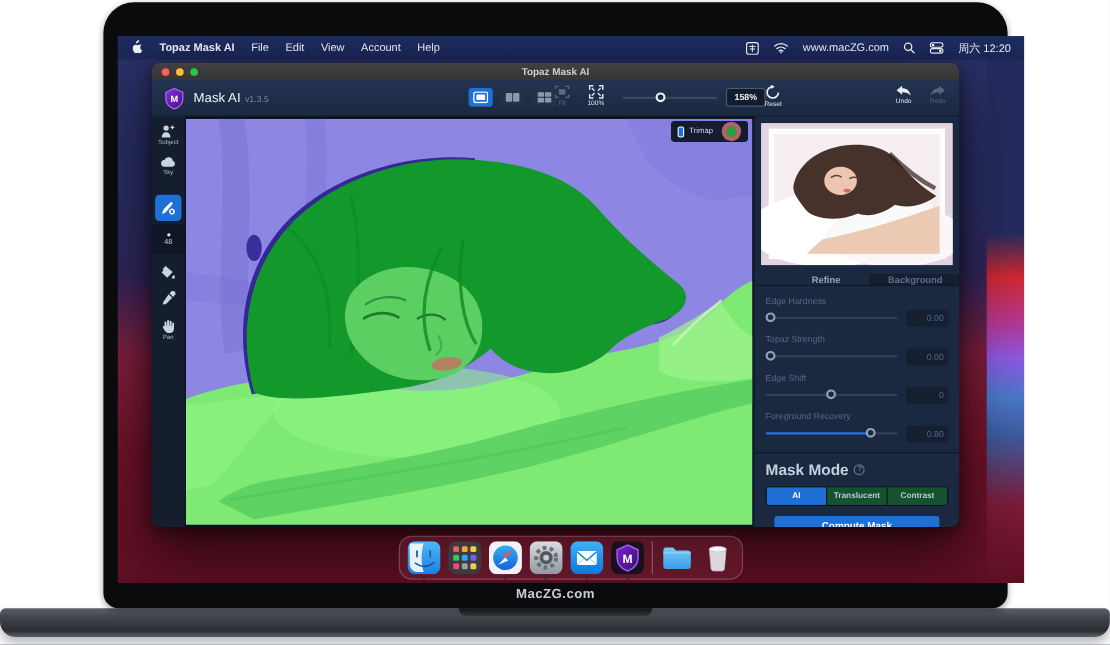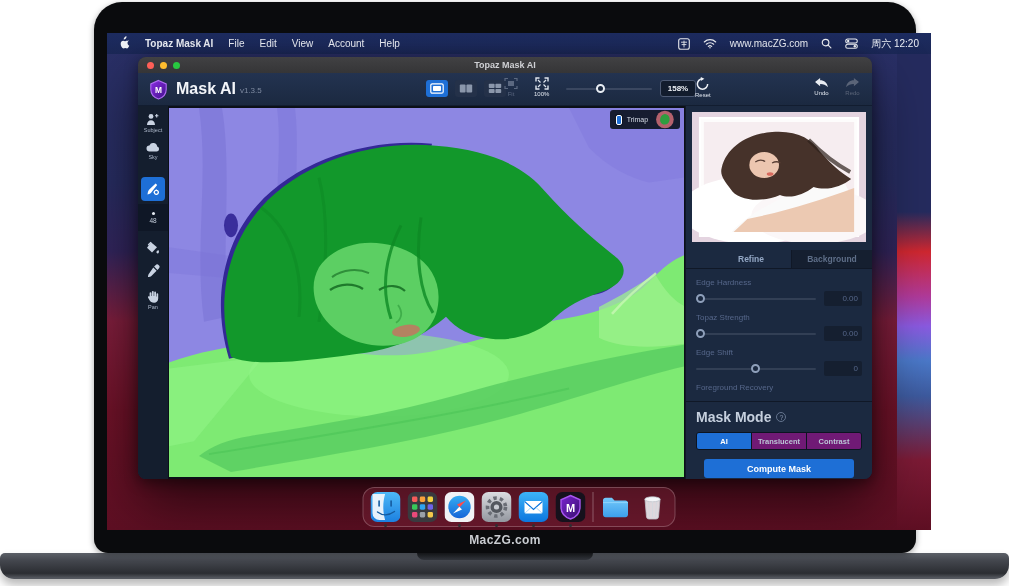--- a/index.html
+++ b/index.html
@@ -39,21 +39,21 @@
     background:#1b2940; box-shadow:0 24px 55px rgba(0,0,0,.6), 0 4px 14px rgba(0,0,0,.45); }
   .titlebar { height:16px; background:linear-gradient(180deg,#414143,#353537); position:relative;
     display:flex; align-items:center; }
   .tl-group { display:flex; gap:6px; margin-left:9px; }
   .tl { width:7px; height:7px; border-radius:50%; }
   .tl.red{background:#ff5f57}.tl.yel{background:#febc2e}.tl.grn{background:#28c840}
   .wtitle { position:absolute; left:0; right:0; text-align:center; font-size:9px; font-weight:600; color:#cfd0d4; }
 
   .toolbar { height:33px; background:linear-gradient(180deg,#233350,#1b2940); position:relative;
     display:flex; align-items:center; padding-left:10px; border-bottom:1px solid #121d30; }
-  .tb-appname { font-size:16px; font-weight:700; color:#f3f5f9; margin-left:7px;text-align:right; }
+  .tb-appname { font-size:12px; font-weight:400; color:#f3f5f9; margin-left:7px;text-align:right; }
   .tb-version { font-size:8px; color:#7e8aa0; margin-left:4px; margin-top:2px; }
   .viewbtns { position:absolute; left:288px; top:7px; display:flex; gap:7px; }
   .vbtn { width:22px; height:17px; border-radius:3px; background:#243149; display:flex; align-items:center; justify-content:center; }
   .vbtn.active { background:var(--accent-blue,#1e6fd6); }
   .tb-tool { position:absolute; top:4px; display:flex; flex-direction:column; align-items:center; gap:1px; }
   .tb-lbl { font-size:6px; color:#dfe5ee; }
   .tb-lbl.dim { color:#5b6880; }
   .zoom-slider { position:absolute; left:428px; top:15px; width:86px; height:2px; background:#3a4760; border-radius:2px; }
   .zoom-knob { position:absolute; top:-4px; left:30px; width:9px; height:9px; border-radius:50%;
     background:#1b2940; border:2px solid #e8edf4; }
@@ -102,21 +102,21 @@
   .sval { width:38px; height:15px; background:#151f30; border-radius:2px; font-size:8px; color:#56678a;
     display:flex; align-items:center; justify-content:flex-end; padding-right:4px; }
   .hr { border-top:1px solid #101827; }
   .maskmode { padding:7px 10px 0; }
   .mm-head { display:flex; align-items:center; gap:5px; }
   .mm-label { font-size:14px; font-weight:700; color:#c6d0de; }
   .mm-help { width:10px; height:10px; border-radius:50%; border:1px solid #64748e; color:#8a9ab4; font-size:7px;
     display:flex; align-items:center; justify-content:center; }
   .segment { display:flex; margin-top:7px; border-radius:3px; overflow:hidden; border:1px solid #0c1421; }
   .seg { flex:1; height:16px; display:flex; align-items:center; justify-content:center; font-size:7.5px; font-weight:700;
-    color:#bcc6d6; background:#701a75; border-left:1px solid #0c1421; }
+    color:#bcc6d6; background:#14532d; border-left:1px solid #0c1421; }
   .seg:first-child { border-left:none; }
   .seg.active { background:var(--accent-blue,#1e6fd6); color:#fff; }
   .compute { margin:9px auto 0; width:150px; height:19px; background:var(--accent-blue,#1e6fd6); border-radius:3px;
     color:#fff; font-size:9px; font-weight:700; display:flex; align-items:center; justify-content:center; }
 
   
   .dock { position:absolute; left:50%; transform:translateX(-50%); bottom:3px; height:40px;
     background:rgba(116,32,52,.5); border:1px solid rgba(255,255,255,.22); border-radius:12px;
     display:flex; align-items:center; padding:0 7px; gap:7px; }
   .dock-item { position:relative; width:30px; height:30px; }
@@ -426,20 +426,27 @@
                 <div class="sline">
                   <div class="strack">
                     <div class="sfill" style="width: 0%;"></div>
                     <div class="knob" style="left: calc(50% - 5px);"></div>
                   </div>
                   <div class="sval">0</div>
                 </div>
               </div>
               <div class="srow">
                 <div class="slabel">Foreground Recovery</div>
+                <div class="sline">
+                  <div class="strack">
+                    <div class="sfill" style="width: 80%;"></div>
+                    <div class="knob" style="left: calc(80% - 5px);"></div>
+                  </div>
+                  <div class="sval">0.80</div>
+                </div>
               </div>
             </div>
 
             <div class="hr"></div>
 
             <div class="maskmode">
               <div class="mm-head">
                 <span class="mm-label">Mask Mode</span>
                 <span class="mm-help">?</span>
               </div>

